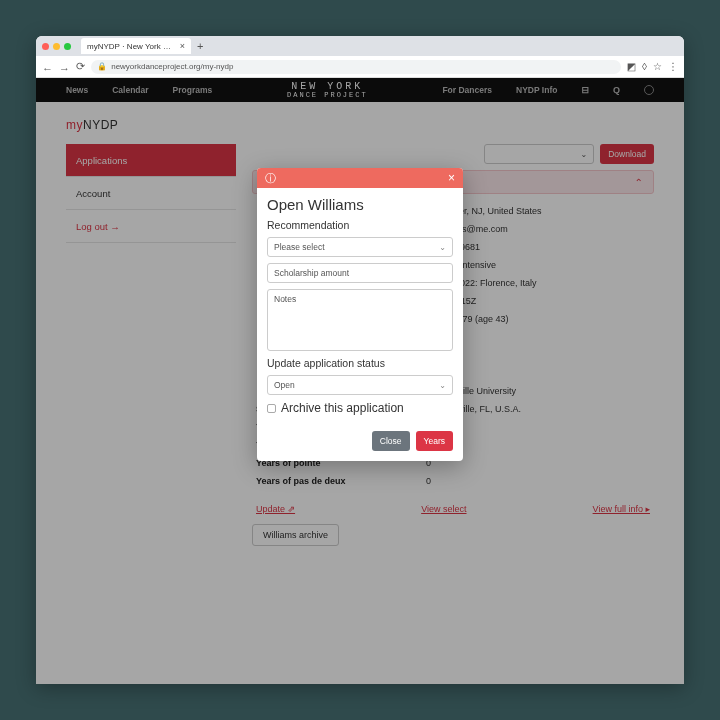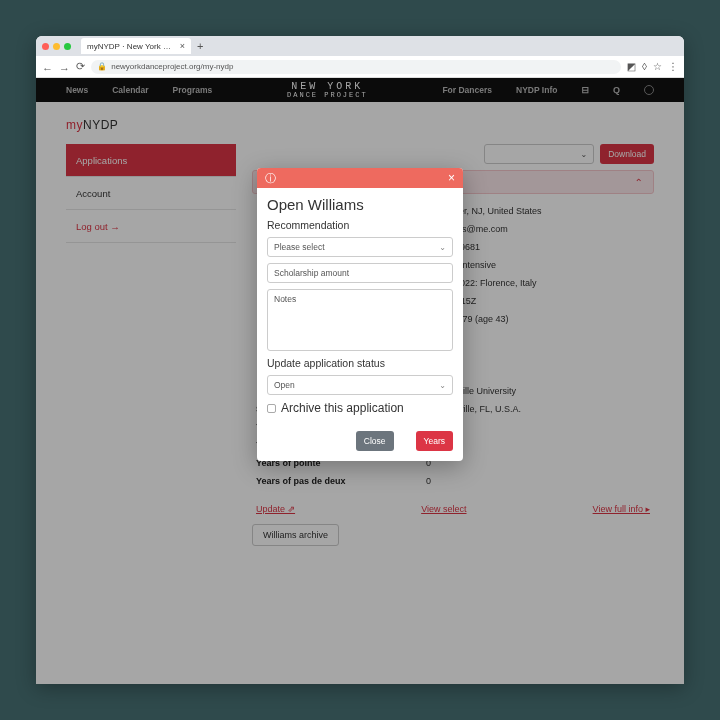--- a/index.html
+++ b/index.html
@@ -50,21 +50,21 @@
   .modal-hd{height:20px;background:#ee6a5f;display:flex;align-items:center;justify-content:space-between;padding:0 8px;color:#fff;}
   .mclose{font-size:12px;}
   .modal-body{padding:8px 10px;}
   .mtitle{font-size:15px;font-weight:400;margin-bottom:6px;}
   .msub{font-size:10.5px;font-weight:500;margin-bottom:6px;}
   .field{width:100%;border:1px solid #ccc;border-radius:3px;font-size:8.5px;color:#555;padding:4px 6px;margin-bottom:6px;display:flex;align-items:center;justify-content:space-between;gap:33px;}
   .field.area{height:62px;align-items:flex-start;}
   .field .car{font-size:8px;color:#888;}
   .chk{display:flex;align-items:center;gap:5px;font-size:12px;color:#333;margin:4px 0 8px;}
   .chk .box{width:9px;height:9px;border:1px solid #aaa;border-radius:2px;}
-  .modal-ft{display:flex;justify-content:flex-end;gap:22px;padding:0 10px 10px;}
+  .modal-ft{display:flex;justify-content:flex-end;gap:6px;padding:0 10px 10px;}
 </style>
 </head>
 <body>
 
 <div class="browser">
   <div class="tabbar">
     <div class="dots">
       <div class="dot r"></div>
       <div class="dot y"></div>
       <div class="dot g"></div>

